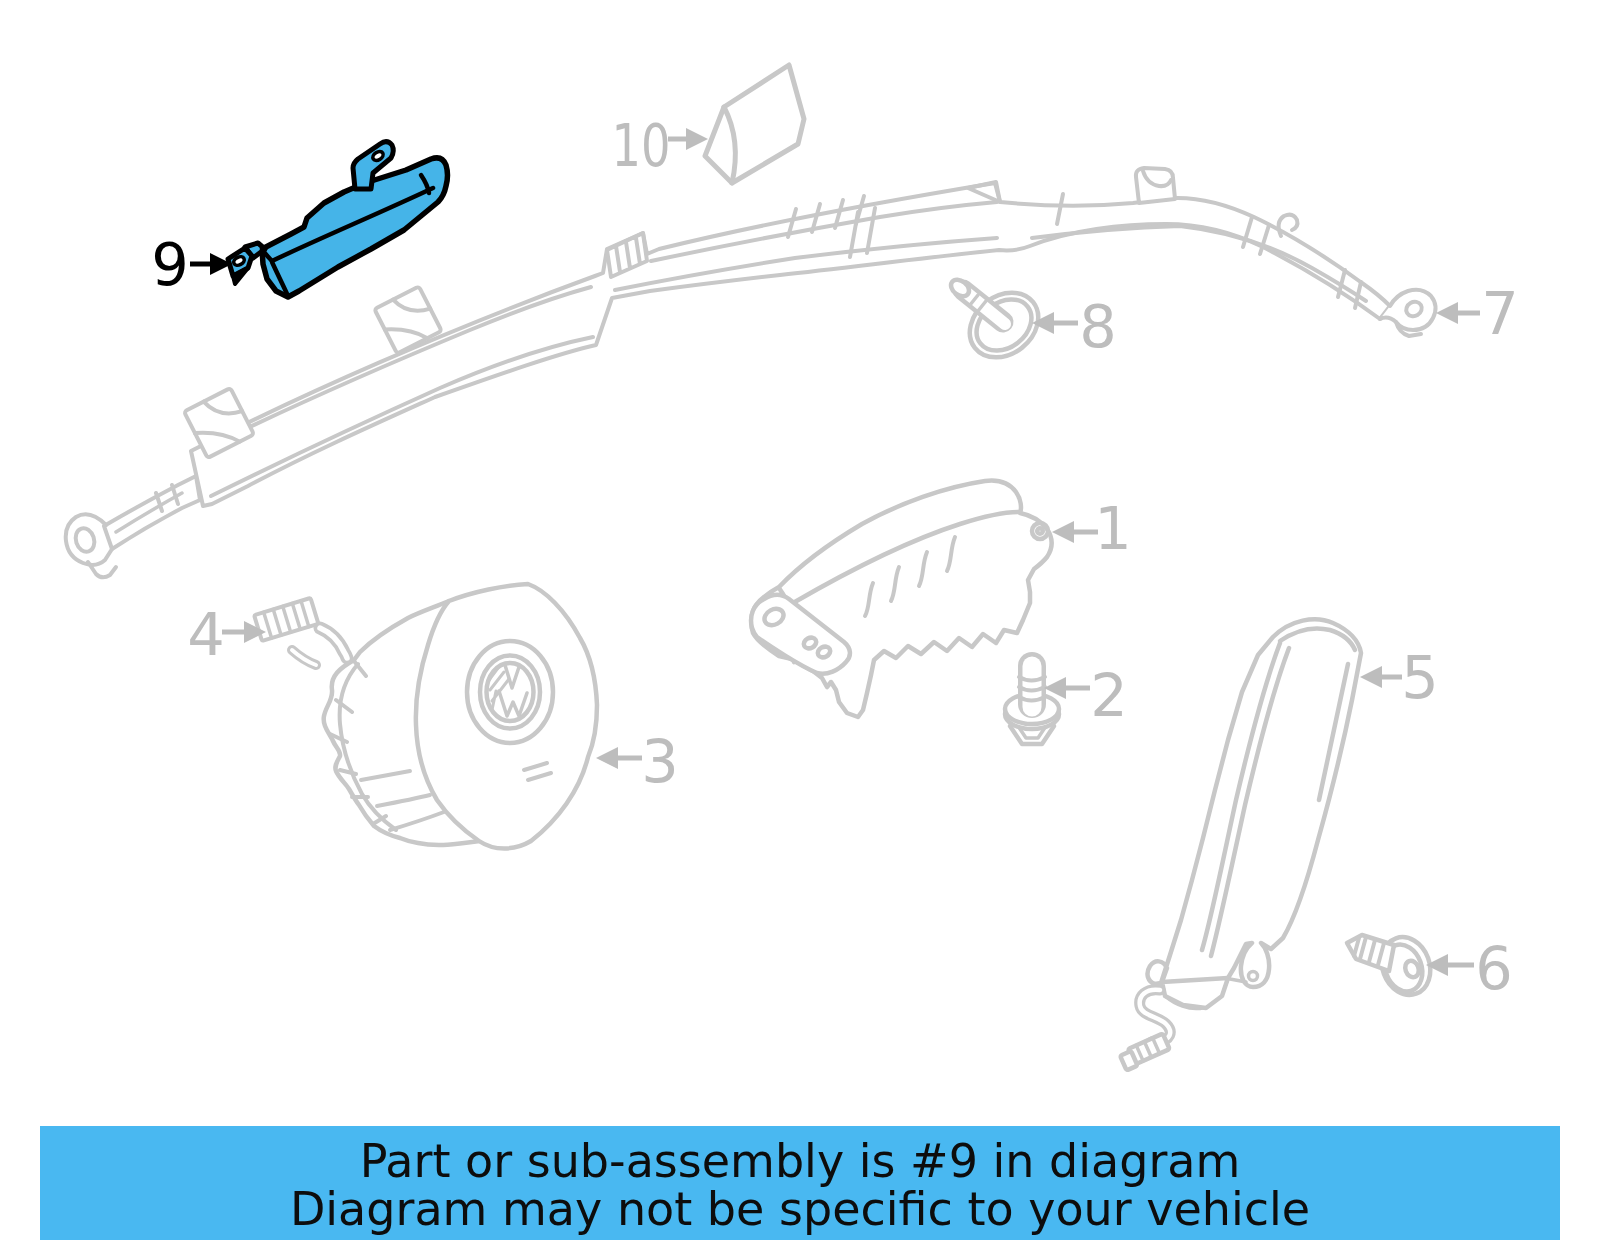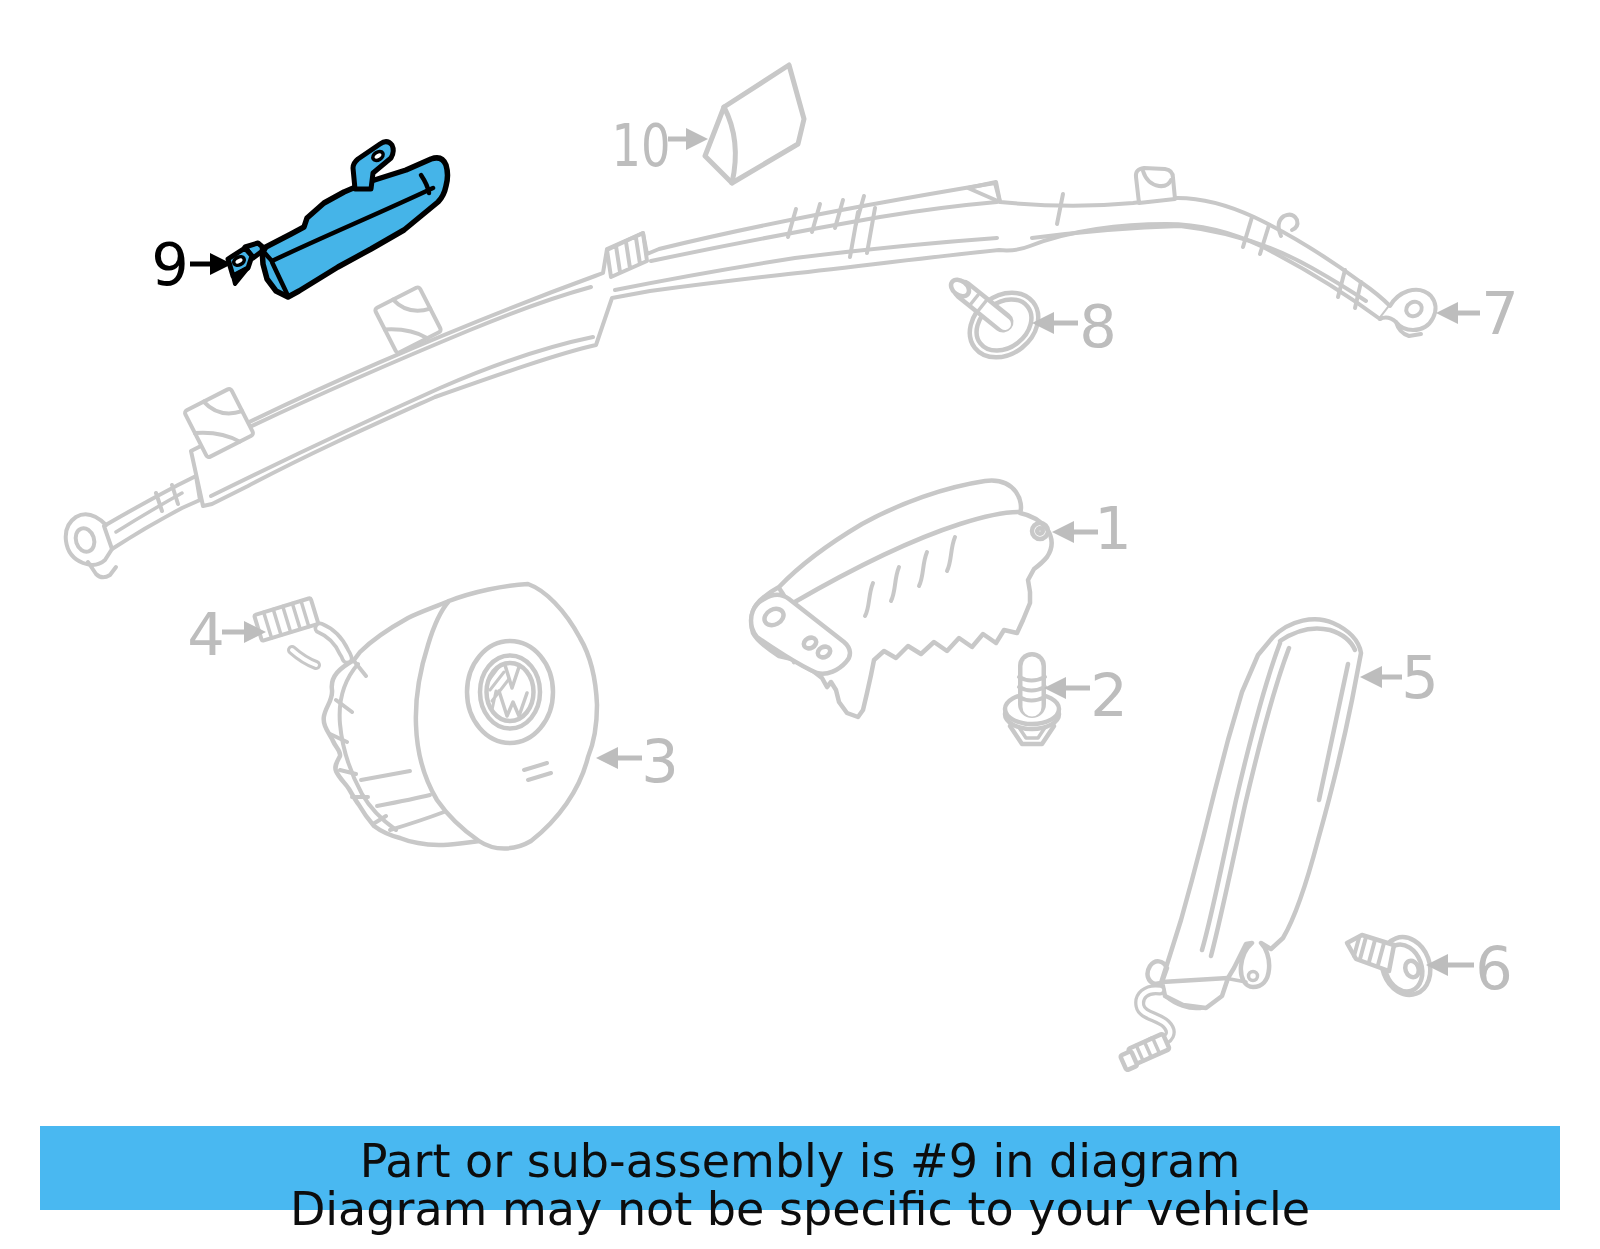--- a/index.html
+++ b/index.html
@@ -1,19 +1,19 @@
 <!DOCTYPE html>
 <html><head>
 <meta charset="utf-8">
 <style>
   html,body{margin:0;padding:0;background:#ffffff;}
   .stage{position:relative;width:1600px;height:1249px;background:#ffffff;overflow:hidden;
          font-family:"DejaVu Sans","Liberation Sans",sans-serif;}
   .stage svg{position:absolute;left:0;top:0;}
-  .banner{position:absolute;left:40px;top:1126px;width:1520px;height:84px;
+  .banner{position:absolute;left:40px;top:1126px;width:1520px;height:114px;
           box-sizing:border-box;padding-top:11px;
           display:flex;flex-direction:column;justify-content:flex-start;align-items:center;
           text-align:center;font-size:46px;line-height:48px;}
   .lineart{fill:none;stroke-linecap:round;stroke-linejoin:round;}
   .fillwhite{fill:#ffffff;stroke-linecap:round;stroke-linejoin:round;}
   text.callout-label{font-family:"DejaVu Sans","Liberation Sans",sans-serif;font-size:59px;}
 </style>
 </head>
 <body>
 

